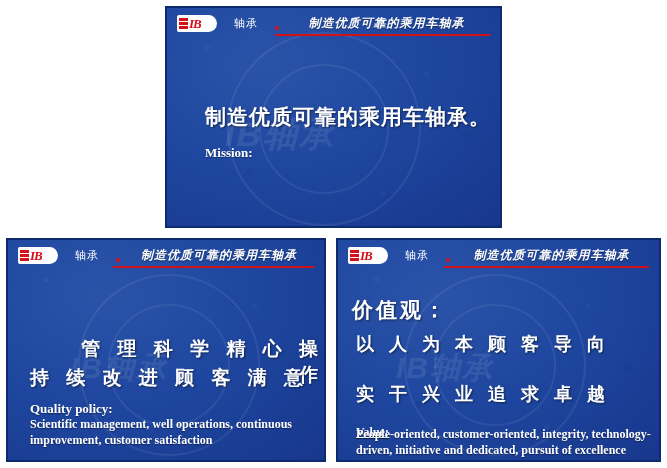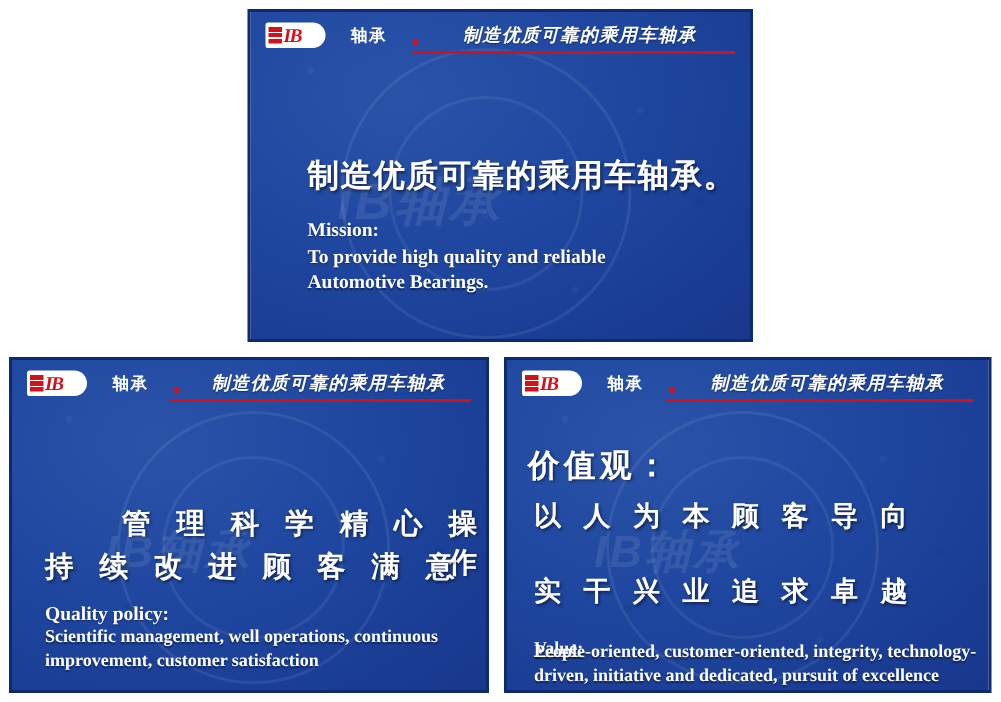--- a/index.html
+++ b/index.html
@@ -100,21 +100,21 @@
     font-family: "Liberation Serif", serif;
     font-style: italic;
     font-weight: bold;
     font-size: 13px;
     color: #d41019;
     letter-spacing: -1px;
   }
   .logo-cn {
     color: #ffffff;
     font-size: 11px;
-    font-weight: bold;
+    font-weight: normal;
     letter-spacing: 1px;
   }
   .logo-dot {
     width: 4px; height: 4px;
     border-radius: 50%;
     background: #d41019;
     align-self: flex-end;
     margin-bottom: 2px;
   }
   .hdr-slogan {
@@ -222,22 +222,20 @@
       <div class="logo-cn">轴承</div>
       <div class="logo-dot"></div>
     </div>
     <div class="hdr-slogan">制造优质可靠的乘用车轴承</div>
   </div>
   <div class="hdr-rule"></div>
 
   <div class="b-main" id="mission-main">制造优质可靠的乘用车轴承。</div>
   <div class="b-en" id="mission-en">
     <div>Mission:</div>
-    <div style="white-space: pre-line;">To provide high quality and reliable
-Automotive Bearings.</div>
   </div>
 </div>
 
 <div class="board" id="board-quality">
   <div class="watermark outer"></div>
   <div class="watermark inner"></div>
   <div class="watermark-text">IB轴承</div>
 
   <div class="hdr">
     <div class="logo-wrap">

